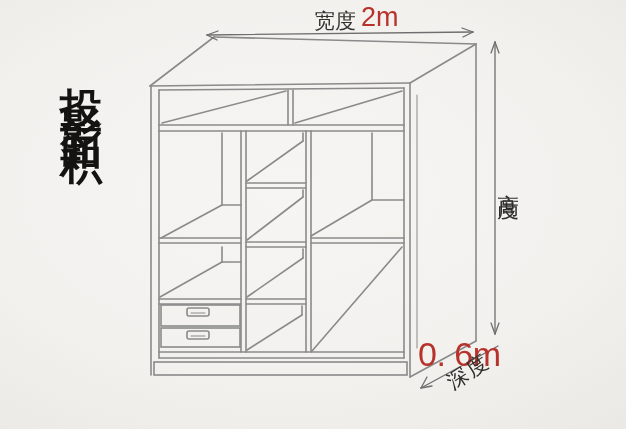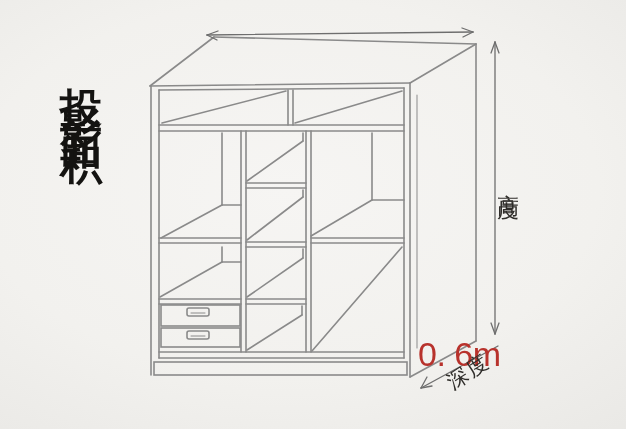--- a/index.html
+++ b/index.html
@@ -151,19 +151,23 @@
       <g>
         <line x1="498" y1="346" x2="421" y2="388"></line>
         <line x1="421" y1="388" x2="432" y2="386"></line>
         <line x1="421" y1="388" x2="427" y2="377"></line>
       </g>
     </g>
   </svg>
 
   <div class="txt side-label">投影面积</div>
 
+  <div class="txt width-dim">
+    <span class="dim-cjk">宽度</span>
+    <span class="red-val width-val">2m</span>
+  </div>
 
   <div class="txt height-label">高度</div>
 
   <div class="txt red-val depth-val">0. 6m</div>
   <div class="txt depth-label">深度</div>
 
 </div>
 
 </body></html>

